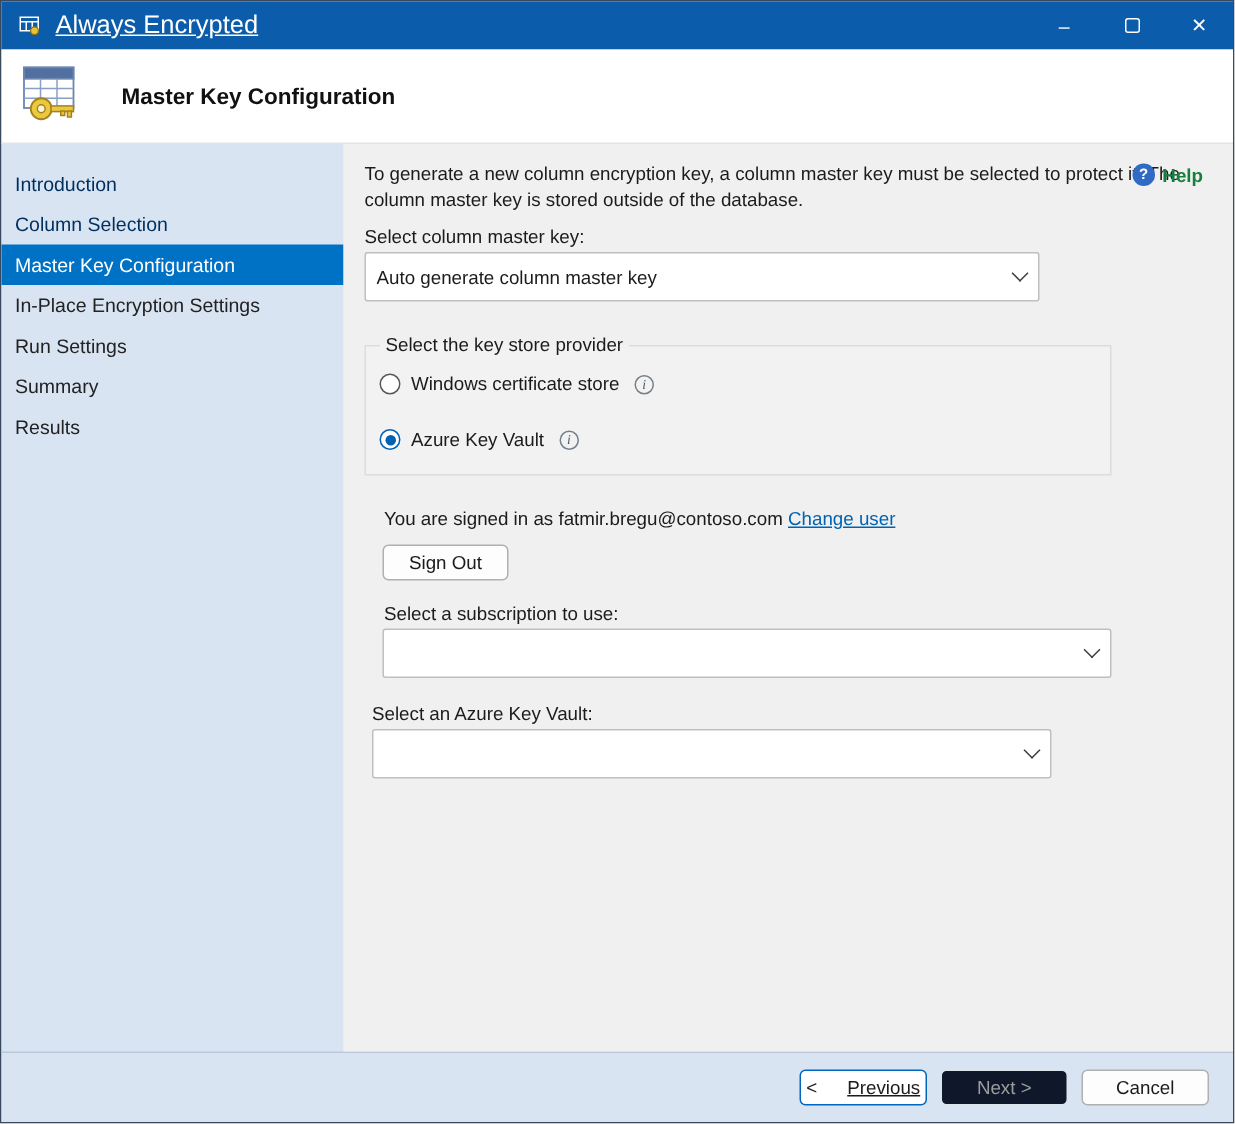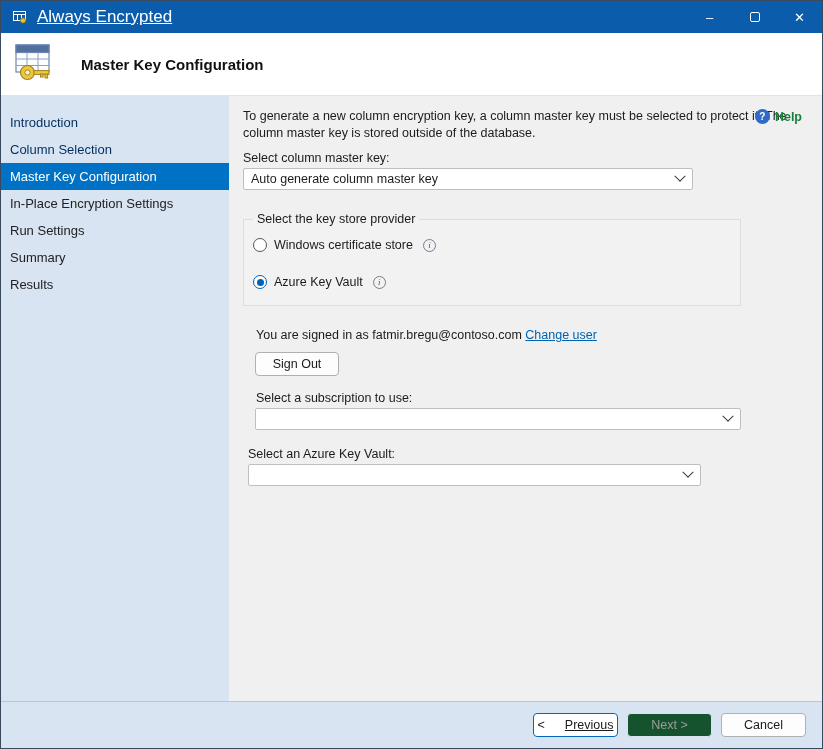--- a/index.html
+++ b/index.html
@@ -66,21 +66,21 @@
     background: #2f6bc4; color: #ffffff;
     font-size: 10px; font-weight: bold;
     display: flex; align-items: center; justify-content: center;
   }
   .help-text { font-size: 12.5px; color: #15803d; font-weight: bold; }
   
   .intro { max-width: 570px; line-height: 17px; }
   .field-label { margin-top: 9px; }
   
   .combo {
-    height: 22px; background: #ffffff;
+    height: 33px; background: #ffffff;
     border: 1px solid #bfbfbf; border-radius: 2px;
     display: flex; align-items: center; justify-content: space-between;
     padding: 0 8px 0 7px; margin-top: 3px; cursor: default;
   }
   .combo .val { font-size: 12.5px; color: #1b1b1b; white-space: nowrap; overflow: hidden; }
   .chev {
     width: 8px; height: 8px; flex: none;
     border-right: 1.2px solid #3c3c3c; border-bottom: 1.2px solid #3c3c3c;
     transform: rotate(45deg) translate(-2px,-2px);
   }
@@ -129,21 +129,21 @@
   .vault-label { margin: 17px 0 0 5px; }
   
   .footer {
     height: 47px; flex: none;
     background: #d9e4f2; border-top: 1px solid #bac7d8;
     display: flex; align-items: center; justify-content: flex-end;
     gap: 9px; padding-right: 16px;
   }
   .footer .btn { width: 85px; }
   .btn.default { border-color: #0067c0; background: #ffffff; }
-  .btn.disabled { background: #14532d; border-color: #dde3ea; color: #9d9d9d; }
+  .btn.disabled { background: #0f172a; border-color: #dde3ea; color: #9d9d9d; }
   .uword { text-decoration: underline; padding-left: 20px; }
 </style>
 </head>
 <body>
 
 <div class="window">
 
   <div class="titlebar">
     <span class="app-icon">
       <svg width="16" height="16" viewBox="0 0 16 16">

